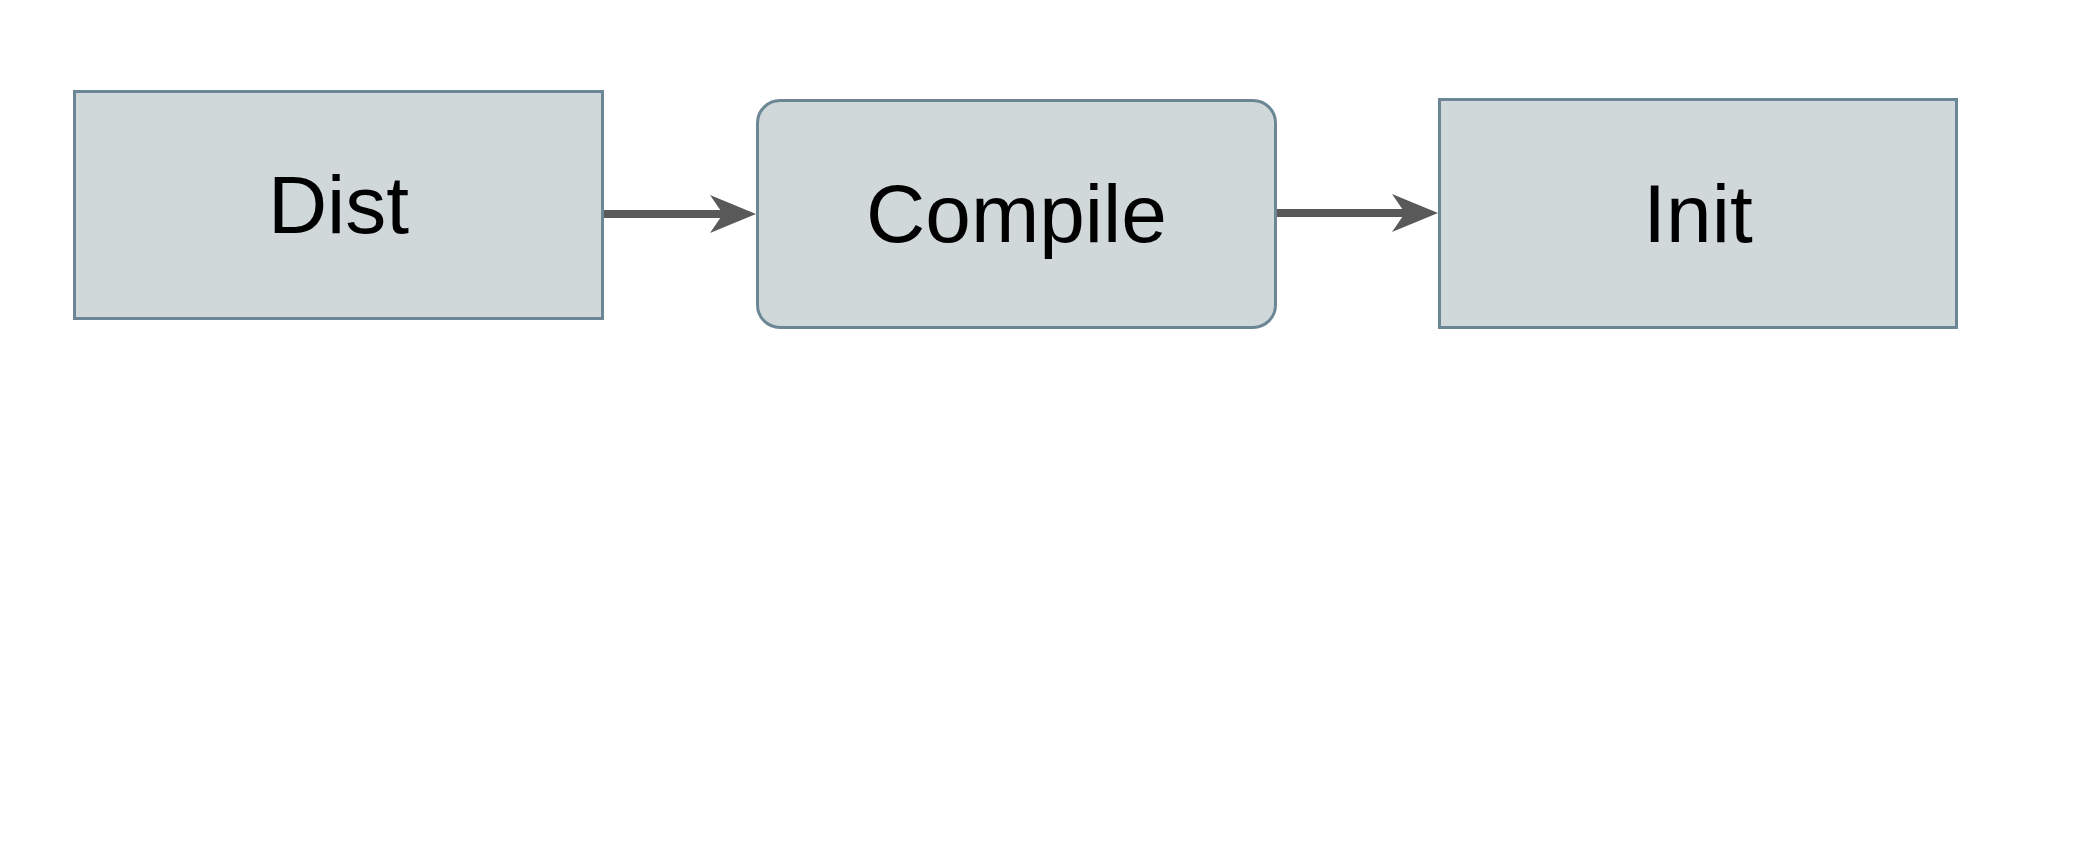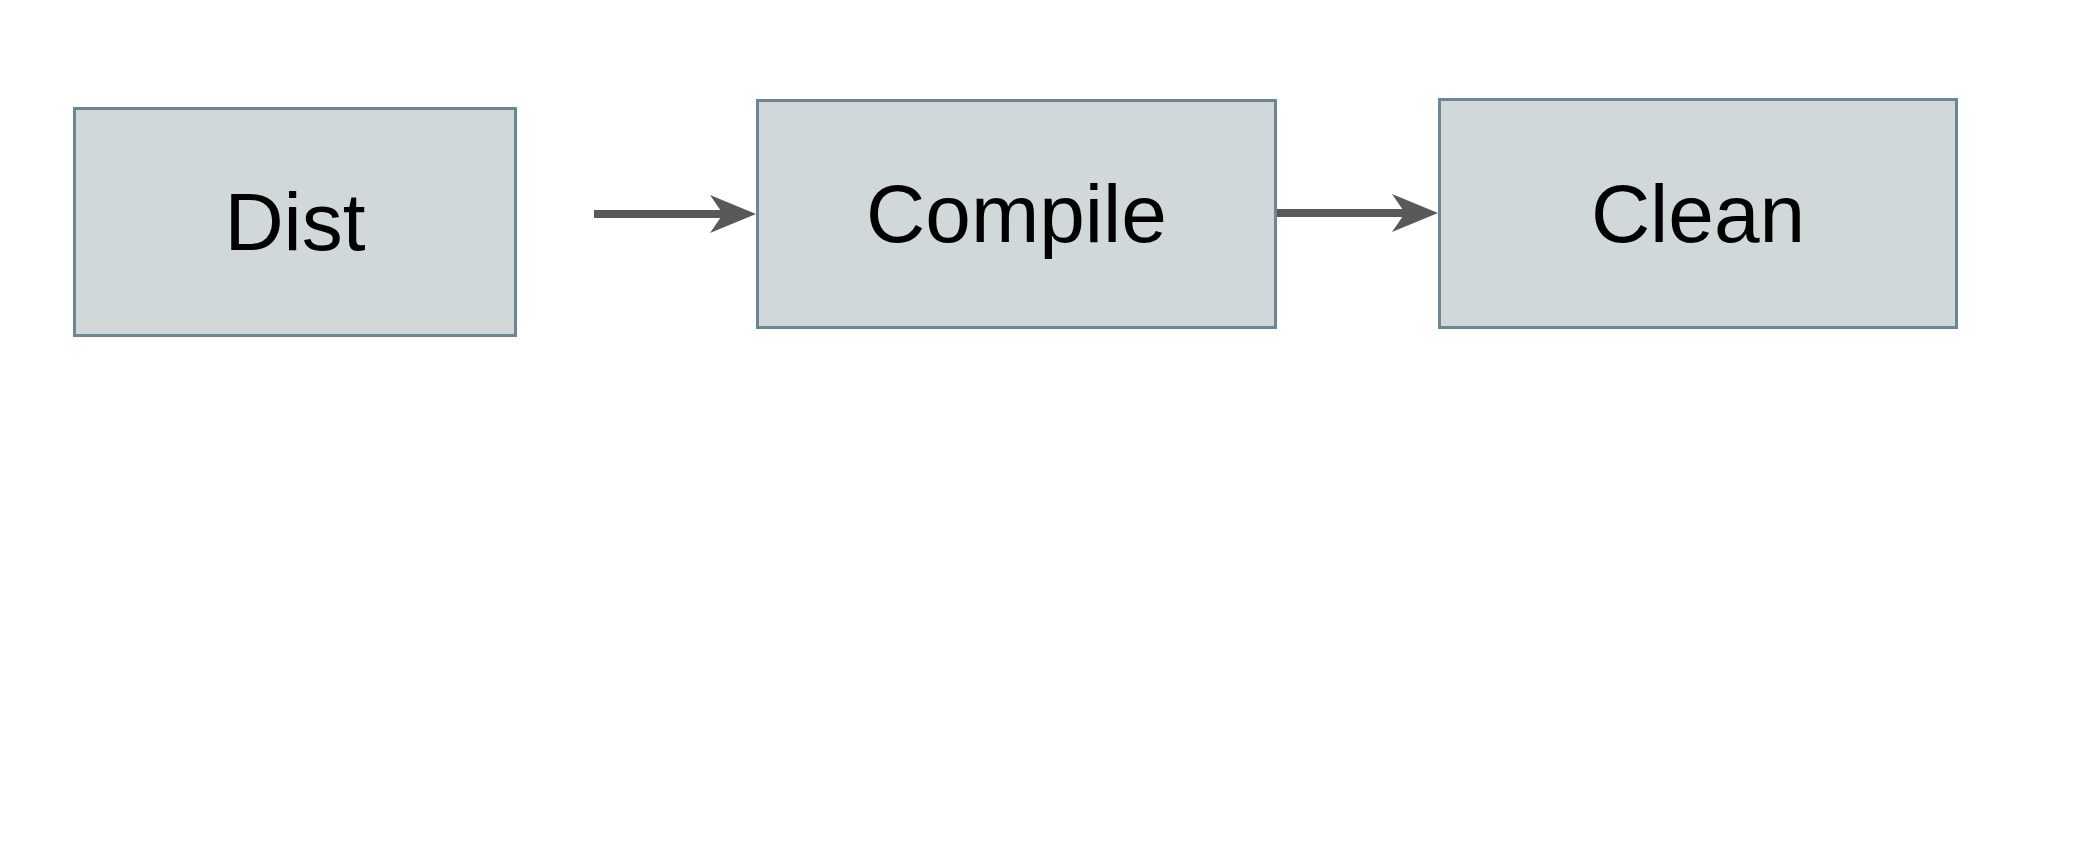--- a/index.html
+++ b/index.html
@@ -45,22 +45,22 @@
     align-items: center;
     justify-content: center;
   }
   .node-label {
     color: var(--text);
     font-size: 82px;
     line-height: 1;
     white-space: nowrap;
     letter-spacing: 0;
   }
-  .node-dist    { left: 73px;   top: 107px;  width: 444px; height: 230px; }
-  .node-compile { left: 756px;  top: 99px;  width: 521px; height: 230px; }
+  .node-dist    { left: 73px;   top: 90px;  width: 531px; height: 230px; }
+  .node-compile { left: 756px;  top: 99px;  width: 521px; height: 230px; border-radius: 24px; }
   .node-init    { left: 1438px; top: 98px;  width: 520px; height: 231px; }
   .node-clean   { left: 756px;  top: 513px; width: 521px; height: 230px; }
 </style>
 </head>
 <body>
 
 <div class="canvas">
 
   <svg class="edges" viewBox="0 0 2078 848" xmlns="http://www.w3.org/2000/svg">
     <g>
@@ -75,17 +75,17 @@
 
   <div class="node node-dist">
     <span class="node-label">Dist</span>
   </div>
 
   <div class="node node-compile">
     <span class="node-label">Compile</span>
   </div>
 
   <div class="node node-init">
-    <span class="node-label">Clean</span>
+    <span class="node-label">Init</span>
   </div>
 
 
 </div>
 
 </body></html>

